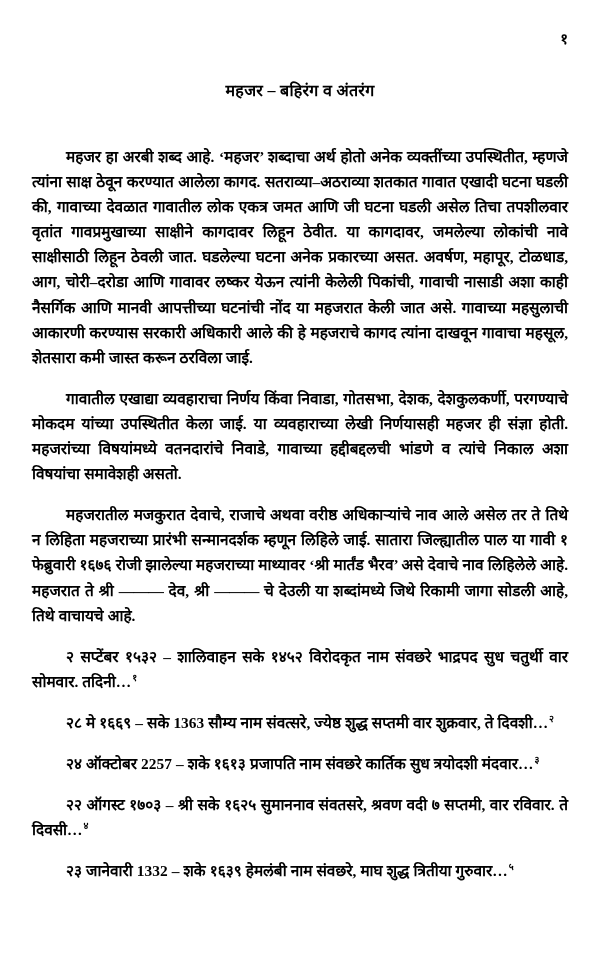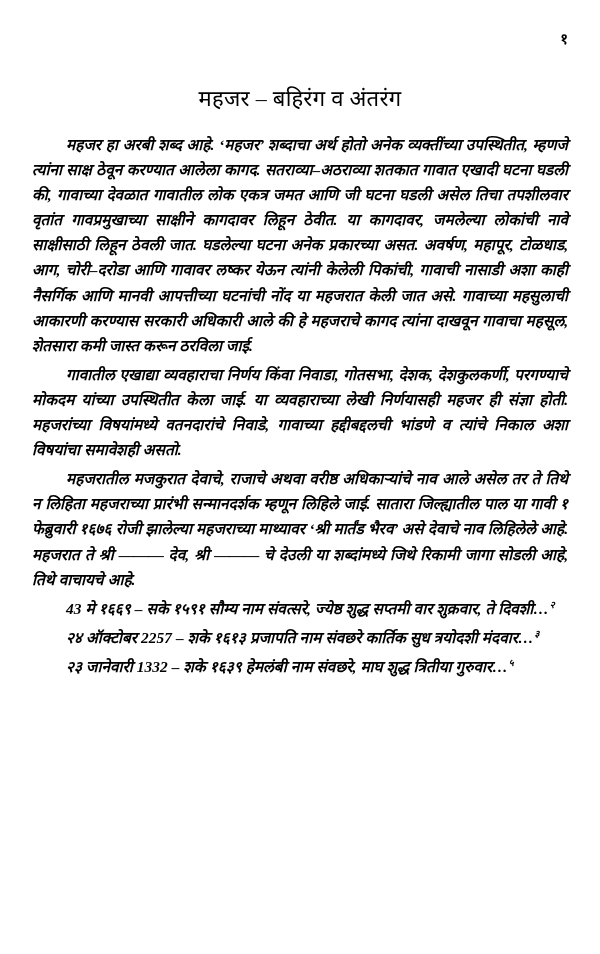--- a/index.html
+++ b/index.html
@@ -30,45 +30,44 @@
     letter-spacing: 0;
   }
 
   
   .doc-title {
     position: absolute;
     top: 70px;
     left: 0;
     width: 600px;
     text-align: center;
-    font-size: 22px;
-    font-weight: 400;
+    font-size: 16px;
+    font-weight: 700;
     line-height: 1.25;
     letter-spacing: 0.3px;
   }
 
   
   .body-text {
     position: absolute;
     top: 128px;
     left: 32px;
     width: 536px;
   }
 
   .para {
-    margin: 4px 0 0 0;
+    margin: 16px 0 0 0;
     font-size: 15.4px;
     line-height: 25.1px;
     text-align: justify;
     text-justify: inter-word;
     text-indent: 34px;
     font-weight: 600;
     word-spacing: 0.2px;
     hyphens: none;
-    font-style: italic;
   }
 
   
   .para.example {
     text-indent: 34px;
   }
 
   
   .para:last-child {
     margin-bottom: 0;
@@ -98,22 +97,24 @@
   <div class="body-text">
 
     <p class="para">महजर हा अरबी शब्द आहे. ‘महजर’ शब्दाचा अर्थ होतो अनेक व्यक्तींच्या उपस्थितीत, म्हणजे त्यांना साक्ष ठेवून करण्यात आलेला कागद. सतराव्या–अठराव्या शतकात गावात एखादी घटना घडली की, गावाच्या देवळात गावातील लोक एकत्र जमत आणि जी घटना घडली असेल तिचा तपशीलवार वृतांत गावप्रमुखाच्या साक्षीने कागदावर लिहून ठेवीत. या कागदावर, जमलेल्या लोकांची नावे साक्षीसाठी लिहून ठेवली जात. घडलेल्या घटना अनेक प्रकारच्या असत. अवर्षण, महापूर, टोळधाड, आग, चोरी–दरोडा आणि गावावर लष्कर येऊन त्यांनी केलेली पिकांची, गावाची नासाडी अशा काही नैसर्गिक आणि मानवी आपत्तीच्या घटनांची नोंद या महजरात केली जात असे. गावाच्या महसुलाची आकारणी करण्यास सरकारी अधिकारी आले की हे महजराचे कागद त्यांना दाखवून गावाचा महसूल, शेतसारा कमी जास्त करून ठरविला जाई.</p>
 
     <p class="para">गावातील एखाद्या व्यवहाराचा निर्णय किंवा निवाडा, गोतसभा, देशक, देशकुलकर्णी, परगण्याचे मोकदम यांच्या उपस्थितीत केला जाई. या व्यवहाराच्या लेखी निर्णयासही महजर ही संज्ञा होती. महजरांच्या विषयांमध्ये वतनदारांचे निवाडे, गावाच्या हद्दीबद्दलची भांडणे व त्यांचे निकाल अशा विषयांचा समावेशही असतो.</p>
 
 
     <p class="para"><span>महजरातील मजकुरात देवाचे, राजाचे अथवा वरीष्ठ अधिकाऱ्यांचे नाव आले असेल तर ते तिथे न लिहिता महजराच्या प्रारंभी सन्मानदर्शक म्हणून लिहिले जाई. सातारा जिल्ह्यातील पाल या गावी १ फेब्रुवारी १६७६ रोजी झालेल्या महजराच्या माथ्यावर ‘श्री मार्तंड भैरव’ असे देवाचे नाव लिहिलेले आहे. महजरात ते श्री </span><span class="dash">———</span><span> देव, श्री </span><span class="dash">———</span><span> चे देउली या शब्दांमध्ये जिथे रिकामी जागा सोडली आहे, तिथे वाचायचे आहे.</span></p>
 
 
+    <p class="para example"><span>२ सप्टेंबर १५३२ – शालिवाहन सके १४५२ विरोदकृत नाम संवछरे भाद्रपद सुध चतुर्थी वार सोमवार. तदिनी…</span><sup class="fn">१</sup></p>
 
-    <p class="para example"><span>43 मे १६६९ – सके १५९१ सौम्य नाम संवत्सरे, ज्येष्ठ शुद्ध सप्तमी वार शुक्रवार, ते दिवशी…</span><sup class="fn">२</sup></p>
+    <p class="para example"><span>२८ मे १६६९ – सके 1363 सौम्य नाम संवत्सरे, ज्येष्ठ शुद्ध सप्तमी वार शुक्रवार, ते दिवशी…</span><sup class="fn">२</sup></p>
 
     <p class="para example"><span>२४ ऑक्टोबर 2257 – शके १६१३ प्रजापति नाम संवछरे कार्तिक सुध त्रयोदशी मंदवार…</span><sup class="fn">३</sup></p>
 
+    <p class="para example"><span>२२ ऑगस्ट १७०३ – श्री सके १६२५ सुमाननाव संवतसरे, श्रवण वदी ७ सप्तमी, वार रविवार. ते दिवसी…</span><sup class="fn">४</sup></p>
 
     <p class="para example"><span>२३ जानेवारी 1332 – शके १६३९ हेमलंबी नाम संवछरे, माघ शुद्ध त्रितीया गुरुवार…</span><sup class="fn">५</sup></p>
 
   </div>
 </div>
 
 </body></html>

